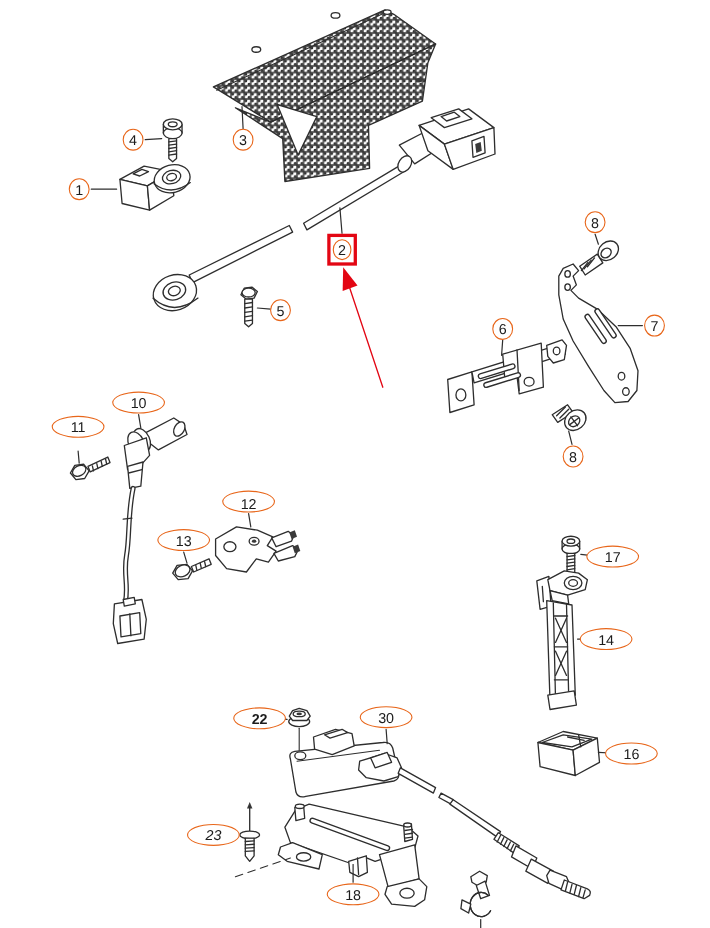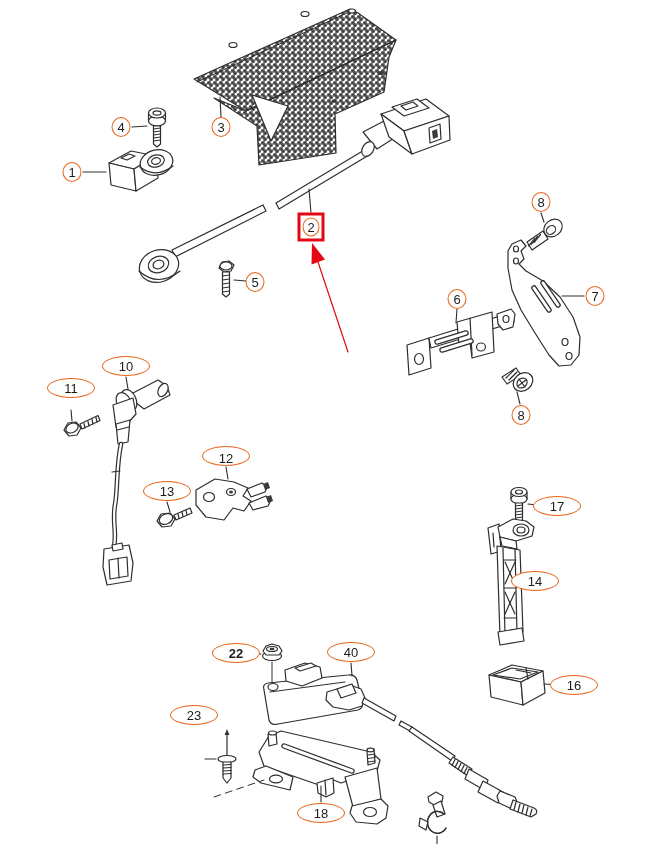--- a/index.html
+++ b/index.html
@@ -393,39 +393,39 @@
     </div>
   <div class="callout c2" style="left:71px;  top:388px;">
       <span>11</span>
     </div>
   <div class="callout c2" style="left:226px; top:456px;align-items:flex-end;">
       <span>12</span>
     </div>
   <div class="callout c2" style="left:167px; top:491px;">
       <span>13</span>
     </div>
-  <div class="callout c2" style="left:535px; top:581px;">
+  <div class="callout c2" style="left:551px; top:581px;">
       <span>14</span>
     </div>
   <div class="callout c2" style="left:557px; top:506px;">
       <span>17</span>
     </div>
   <div class="callout c2" style="left:574px; top:685px;">
       <span>16</span>
     </div>
   <div class="callout c2" style="left:351px; top:652px;">
-      <span>40</span>
+      <span>30</span>
     </div>
   <div class="callout c2" style="left:321px; top:813px;">
       <span>18</span>
     </div>
   <div class="callout c2" style="left:236px; top:653px;font-weight:bold;">
       <span>22</span>
     </div>
-  <div class="callout c2" style="left:194px; top:715px;">
+  <div class="callout c2" style="left:194px; top:759px;font-style:italic;">
       <span>23</span>
     </div>
 
   <div class="hl-box" style="left:311px; top:227px;">
     <div class="callout c1" style="width:17px;height:19px;">
       <span>2</span>
     </div>
   </div>
 
 </div>

